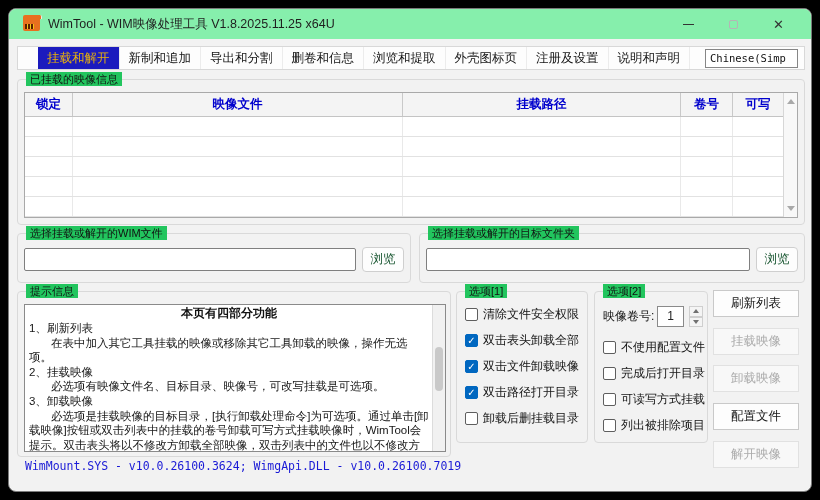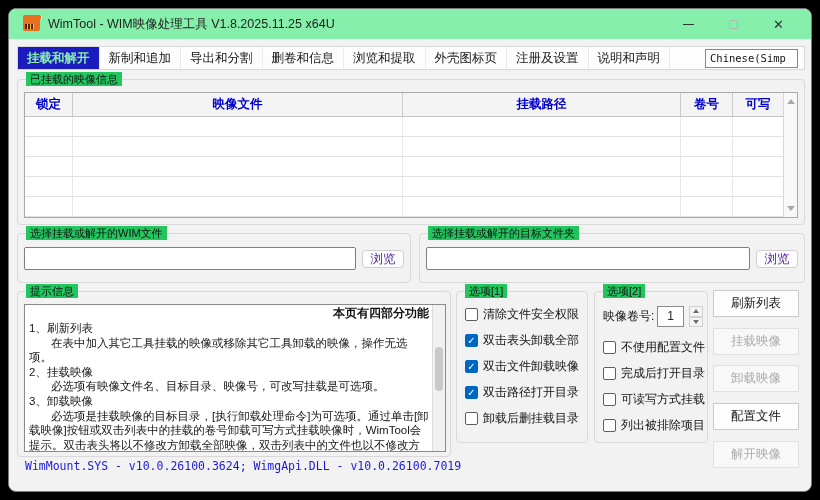--- a/index.html
+++ b/index.html
@@ -21,21 +21,21 @@
   .wbtn { width:45px; height:30px; display:flex; align-items:center; justify-content:center; cursor:default; }
   .wbtn .minglyph { width:11px; height:1px; background:#333; }
   .wbtn .maxglyph { width:9px; height:9px; border:1px solid #b5b5b5; border-radius:2px; }
   .wbtn.close { font-size:13px; color:#333; }
 
   
   .tabstrip { position:absolute; left:8px; top:37px; width:788px; height:24px; background:#fdfdfd;
               border:1px solid #d8d8d8; display:flex; align-items:stretch; }
   .tab { padding:0 9px; display:flex; align-items:center; font-size:12.5px; color:#141414;
          border-right:1px solid #ececec; white-space:nowrap; cursor:default; }
-  .tab.active { background:#1b1bbe; color:#86efac; font-weight:bold; }
+  .tab.active { background:#1b1bbe; color:#eab308; font-weight:normal;margin-left:20px; }
   .tabstrip .right { margin-left:auto; display:flex; align-items:center; gap:7px; padding-right:6px; }
   .combo { width:93px; height:19px; border:1px solid #868686; background:#fff; display:flex;
            align-items:center; font-family:"DejaVu Sans Mono", monospace; font-size:10.5px;
            padding:0 2px 0 4px; color:#111; }
 
   
   .group { position:absolute; border:1px solid #d9d9d9; border-radius:4px; }
   .group > .glabel { position:absolute; top:-8px; left:8px; background:#22c55e; padding:0 4px;
                      font-size:11px; color:#111; line-height:14px; white-space:nowrap; }
 
@@ -59,29 +59,29 @@
              border-left:4px solid transparent; border-right:4px solid transparent; }
   .vscroll .up { top:6px; border-bottom:5px solid #a9a9a9; }
   .vscroll .down { bottom:6px; border-top:5px solid #a9a9a9; }
 
   
   .g-wim { left:8px; top:224px; width:394px; height:50px; }
   .g-dir { left:410px; top:224px; width:386px; height:50px; }
   .pickrow { position:absolute; left:6px; right:6px; top:13px; display:flex; gap:6px; align-items:center; }
   .tinput { flex:1; height:23px; border:1px solid #7f7f7f; background:#fff; border-radius:2px;
             font-size:12px; padding:0 4px; outline:none; }
-  .btn { height:18px; background:#fdfdfd; border:1px solid #cfcfcf; border-radius:4px;
-         font-size:12.5px; color:#4c1d95; font-family:"Liberation Sans", sans-serif; }
+  .btn { height:25px; background:#fdfdfd; border:1px solid #cfcfcf; border-radius:4px;
+         font-size:12.5px; color:#14532d; font-family:"Liberation Sans", sans-serif; }
   .browse { width:42px; flex:0 0 auto; }
 
   
   .g-hints { left:8px; top:282px; width:434px; height:166px; }
   .hintbox { position:absolute; left:6px; top:12px; width:422px; height:148px; background:#fff;
              border:1px solid #8a8a8a; overflow:hidden; padding:1px 16px 1px 4px; }
-  .htitle { text-align:right; font-weight:bold; font-size:12px; line-height:15px; color:#111; }
+  .htitle { text-align:center; font-weight:bold; font-size:12px; line-height:15px; color:#111; }
   .hline { font-size:11.5px; line-height:14.6px; color:#161616; }
   .hline.ind { text-indent:22px; }
   .hscroll { position:absolute; right:0; top:0; width:13px; height:100%; background:#f1f1f1;
              border-left:1px solid #dcdcdc; }
   .hscroll .thumb { position:absolute; left:2px; top:42px; width:8px; height:44px;
              background:#c9c9c9; border-radius:4px; }
 
   
   .g-opt1 { left:447px; top:282px; width:132px; height:152px; }
   .g-opt2 { left:585px; top:282px; width:114px; height:152px; }

